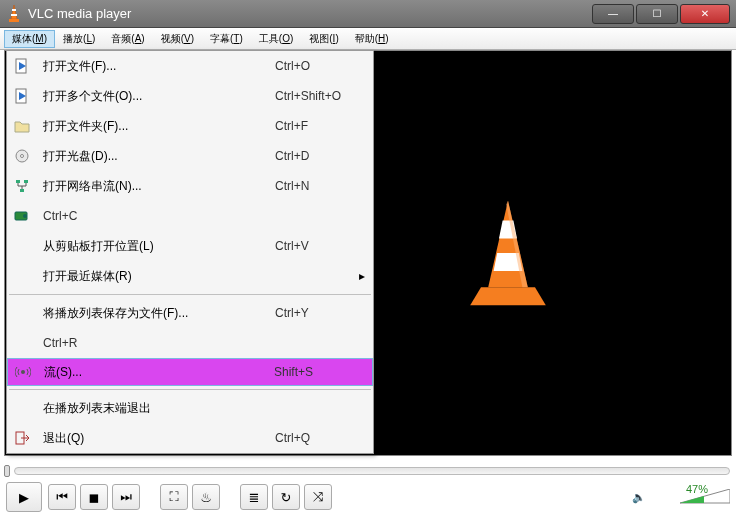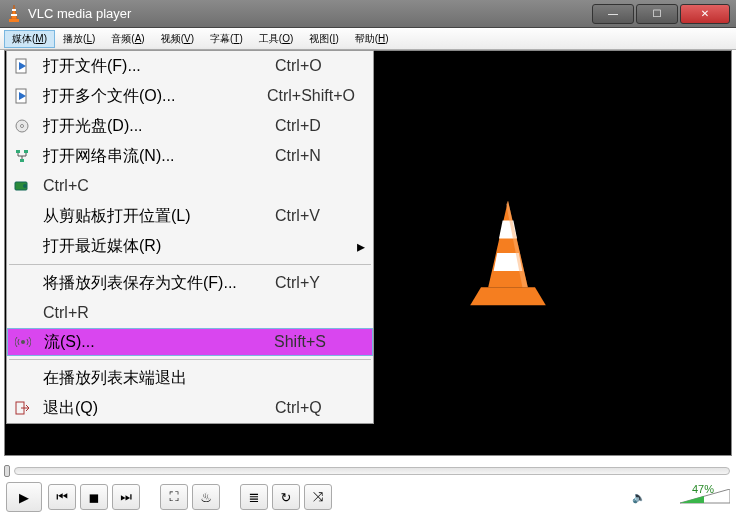--- a/index.html
+++ b/index.html
@@ -19,21 +19,21 @@
 .menubar .mitem { padding: 12px 8px; cursor: default; }
 .menubar .mitem.open { background: #cde6f7; border: 1px solid #7ab7e0; padding: 1px 7px; }
 .menubar .mitem u { text-decoration: underline; }
 
 
 .video-area { position: absolute; left: 4px; top: 50px; right: 4px; bottom: 62px; background: #000; display: flex; align-items: center; justify-content: center; border: 1px solid #888; }
 .cone { width: 90px; height: 110px; position: relative; margin-left: 280px; }
 .cone svg { width: 100%; height: 100%; }
 
 
-.dropdown { position: absolute; left: 6px; top: 50px; width: 368px; background: #f5f5f5; border: 1px solid #9a9a9a; box-shadow: 2px 2px 4px rgba(0,0,0,0.3); font-size: 16px; }
+.dropdown { position: absolute; left: 6px; top: 50px; width: 368px; background: #f5f5f5; border: 1px solid #9a9a9a; box-shadow: 2px 2px 4px rgba(0,0,0,0.3); font-size: 12px; }
 .dropdown .row { display: flex; align-items: center; height: 30px; padding: 0 8px 0 4px; cursor: default; }
 .dropdown .row.hover { background: #d946ef; border: 1px solid #7ab7e0; height: 28px; }
 .dropdown .row .micon { width: 22px; height: 18px; margin-right: 10px; display:flex; align-items:center; justify-content:center; }
 .dropdown .row .label { flex: 1; }
 .dropdown .row .shortcut { color: #333; min-width: 80px; text-align: left; }
 .dropdown .row .sub { width: 10px; text-align: right; }
 .dropdown .sep { height: 1px; background: #c0c0c0; margin: 3px 2px; }
 .icon-svg { width:16px; height:16px; }
 
 
@@ -113,20 +113,30 @@
           <polygon points="5,4 5,12 12,8" fill="#2a6fc9"></polygon>
         </svg>
       </span>
       <span class="label">打开多个文件(O)...</span>
       <span class="shortcut">Ctrl+Shift+O</span>
       <span class="sub"></span>
     </div>
     <div class="row">
       <span class="micon">
         <svg class="icon-svg" viewBox="0 0 16 16">
+          <path d="M1 4h5l2 2h7v8H1z" fill="#f0e0a0" stroke="#aa8"></path>
+        </svg>
+      </span>
+      <span class="label">打开文件夹(F)...</span>
+      <span class="shortcut">Ctrl+F</span>
+      <span class="sub"></span>
+    </div>
+    <div class="row">
+      <span class="micon">
+        <svg class="icon-svg" viewBox="0 0 16 16">
           <circle cx="8" cy="8" r="6" fill="#e8e8e8" stroke="#888"></circle>
           <circle cx="8" cy="8" r="1.5" fill="#fff" stroke="#888"></circle>
         </svg>
       </span>
       <span class="label">打开光盘(D)...</span>
       <span class="shortcut">Ctrl+D</span>
       <span class="sub"></span>
     </div>
     <div class="row">
       <span class="micon">
@@ -225,21 +235,21 @@
     <div class="cbtn">♨</div>
   </div>
   <div class="gap"></div>
   <div class="cgroup">
     <div class="cbtn">≣</div>
     <div class="cbtn">↻</div>
     <div class="cbtn">⤨</div>
   </div>
   <div class="vol">
     <span>🔈</span>
-    <span style="position:relative; top:-8px; left:40px; color:#2a8a2a;">47%</span>
+    <span style="position:relative; top:-8px; left:34px; color:#2a8a2a;">47%</span>
     <div class="vol-tri">
       <svg viewBox="0 0 50 16">
           <polygon points="0,14 50,14 50,0" fill="none" stroke="#888"></polygon>
           <polygon points="0,14 24,14 24,7" fill="#3ab54a"></polygon>
         </svg>
     </div>
   </div>
 </div>
 
 </body></html>

